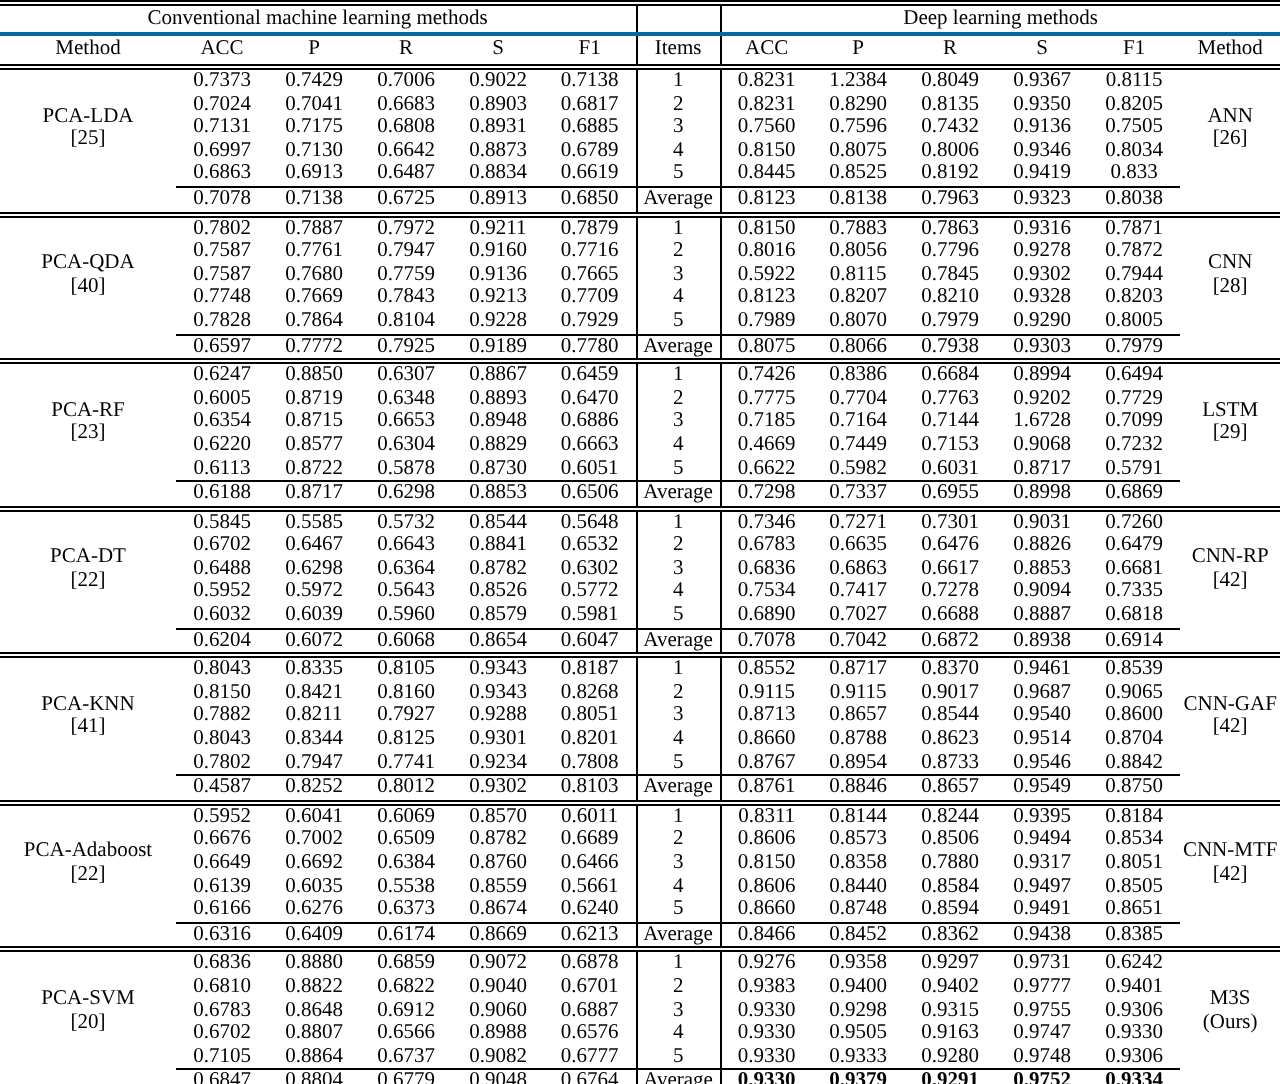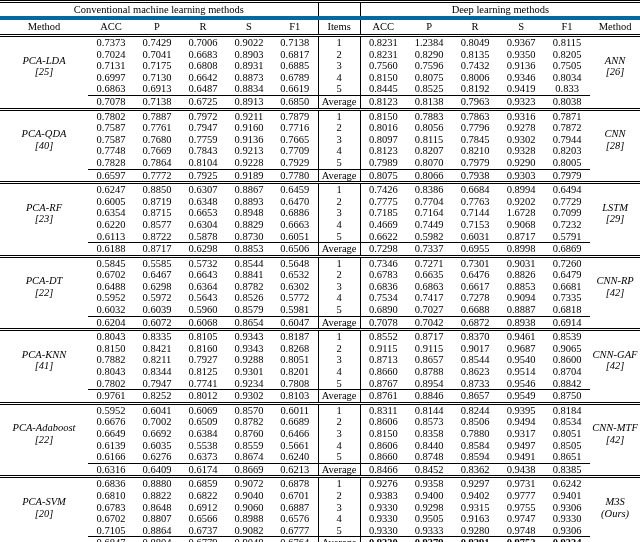--- a/index.html
+++ b/index.html
@@ -8,24 +8,24 @@
     border-collapse:collapse;table-layout:fixed;width:640px;
     font-family:"Liberation Serif","DejaVu Serif",serif;
     font-size:10.5px;color:#000;
     border-top:3px double #000;
   }
   th,td{
     padding:0;margin:0;text-align:center;vertical-align:middle;
     font-weight:normal;height:11.6px;line-height:11.6px;
     white-space:nowrap;overflow:hidden;
   }
-  thead tr.span-row th{border-bottom:4px solid #0369a1;height:13px;line-height:13px;}
+  thead tr.span-row th{border-bottom:2px solid #0369a1;height:13px;line-height:13px;}
   thead tr.col-row th{border-bottom:3px double #000;height:14px;line-height:14px;}
   .items-col{border-left:1px solid #000;border-right:1px solid #000;}
-  td.method-cell{vertical-align:middle;font-style:italic;}
+  td.method-cell{vertical-align:middle;}
   tr.avg-row td{border-bottom:3px double #000;}
   tr.avg-row td.num,tr.avg-row td.items-col{border-top:1px solid #000;}
   tr.avg-row td.method-col{border-top:none;}
   tbody tr.last-avg td{border-bottom:4px double #000;}
   .bold{font-weight:bold;}
 </style>
 </head>
 <body>
 
 <table>
@@ -189,21 +189,21 @@
         <td class="num">0.9278</td>
         <td class="num">0.7872</td>
       </tr>
       <tr>
         <td class="num">0.7587</td>
         <td class="num">0.7680</td>
         <td class="num">0.7759</td>
         <td class="num">0.9136</td>
         <td class="num">0.7665</td>
         <td class="items-col">3</td>
-        <td class="num">0.8097</td>
+        <td class="num">0.5922</td>
         <td class="num">0.8115</td>
         <td class="num">0.7845</td>
         <td class="num">0.9302</td>
         <td class="num">0.7944</td>
       </tr>
       <tr>
         <td class="num">0.7748</td>
         <td class="num">0.7669</td>
         <td class="num">0.7843</td>
         <td class="num">0.9213</td>
@@ -487,21 +487,21 @@
         <td class="num">0.7808</td>
         <td class="items-col">5</td>
         <td class="num">0.8767</td>
         <td class="num">0.8954</td>
         <td class="num">0.8733</td>
         <td class="num">0.9546</td>
         <td class="num">0.8842</td>
       </tr>
       <tr class="avg-row">
         <td class="method-col"></td>
-        <td class="num">0.9761</td>
+        <td class="num">0.4587</td>
         <td class="num">0.8252</td>
         <td class="num">0.8012</td>
         <td class="num">0.9302</td>
         <td class="num">0.8103</td>
         <td class="items-col">Average</td>
         <td class="num">0.8761</td>
         <td class="num">0.8846</td>
         <td class="num">0.8657</td>
         <td class="num">0.9549</td>
         <td class="num">0.8750</td>

